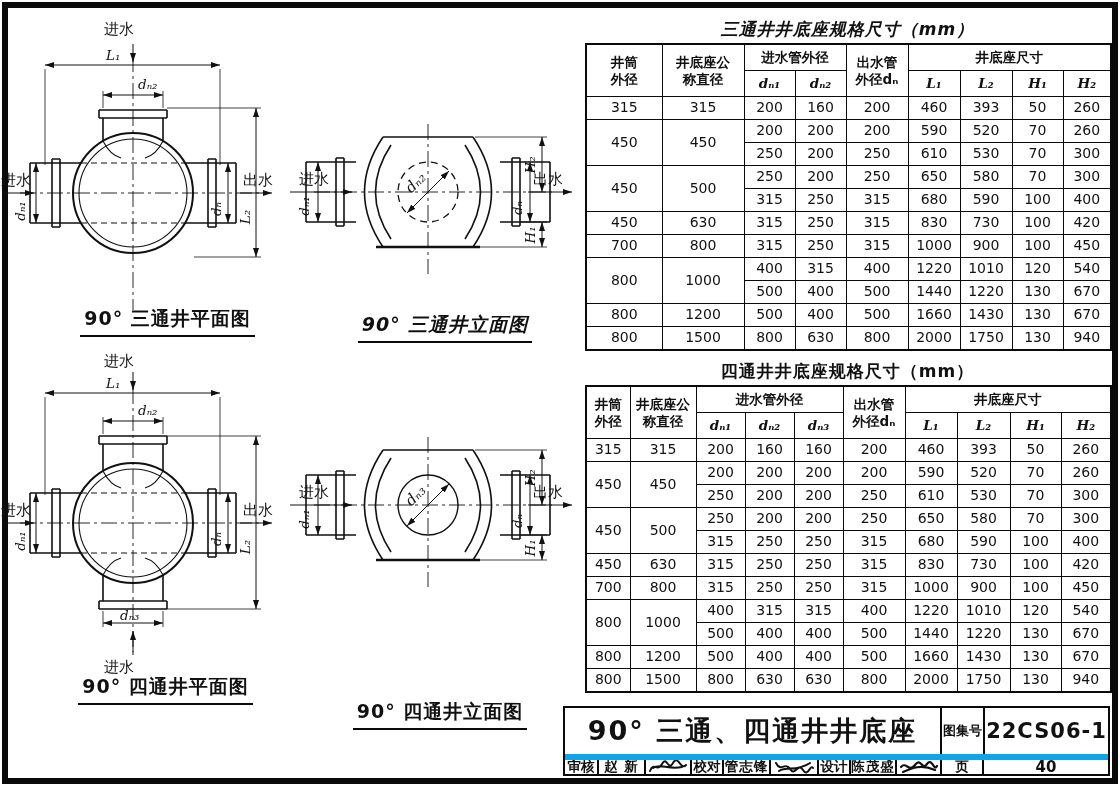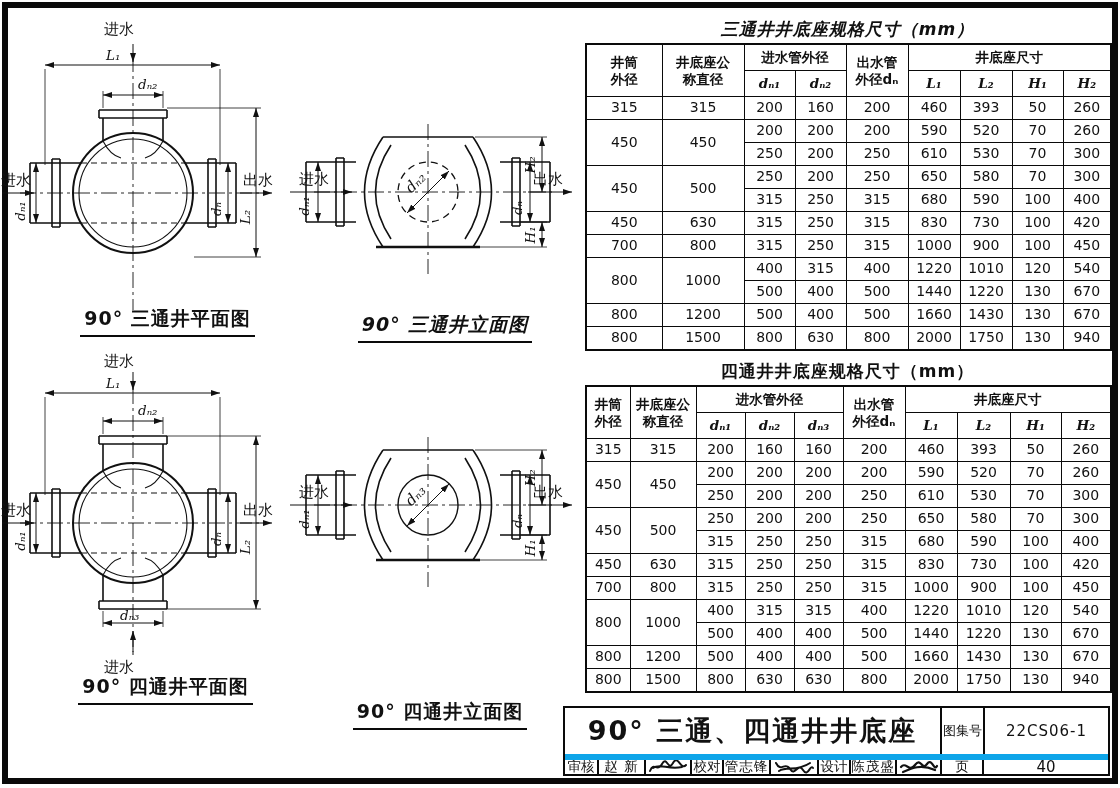--- a/index.html
+++ b/index.html
@@ -43,26 +43,26 @@
   
   .tblock{
     position:absolute;left:563px;top:706px;width:547px;height:70px;
     border:2px solid #0a0a0a;box-sizing:border-box;background:#fff;
   }
   .tb-row{display:flex;width:100%;box-sizing:border-box;}
   .tb-row1{height:46px;}
   .tb-row2{height:20px;border-top:6px solid #0ea5e9;}
   .tb-cell{
     box-sizing:border-box;display:flex;align-items:center;justify-content:center;
-    border-left:2px solid #0a0a0a;overflow:hidden;
+    border-left:2px solid #0a0a0a;overflow:hidden;font-weight:bold;
   }
   .tb-cell:first-child{border-left:none;}
   .tb-main{flex:0 0 375px;font-size:27px;font-weight:bold;letter-spacing:2px;}
   .tb-atlas-label{flex:0 0 43px;font-size:13px;}
-  .tb-atlas-no{flex:1 1 auto;font-size:15px;letter-spacing:1px;}
+  .tb-atlas-no{flex:1 1 auto;font-size:21px;letter-spacing:1px;}
   .tb-lab{font-size:13.5px;}
   .tb-name{font-size:13.5px;letter-spacing:1px;}
   .tb-pageno{font-size:15px;}
   .sig svg{position:static;}
 </style>
 </head>
 <body>
 
 <div class="frame"></div>
 

